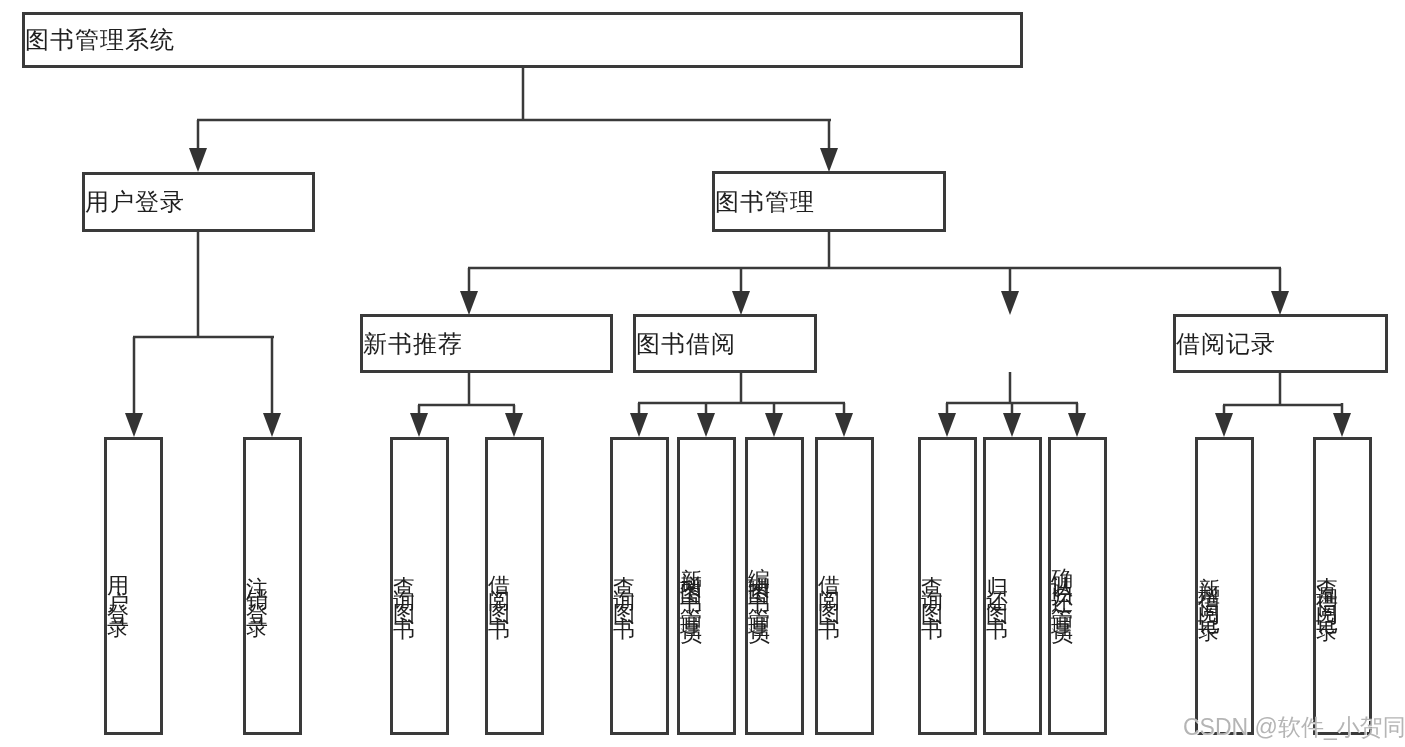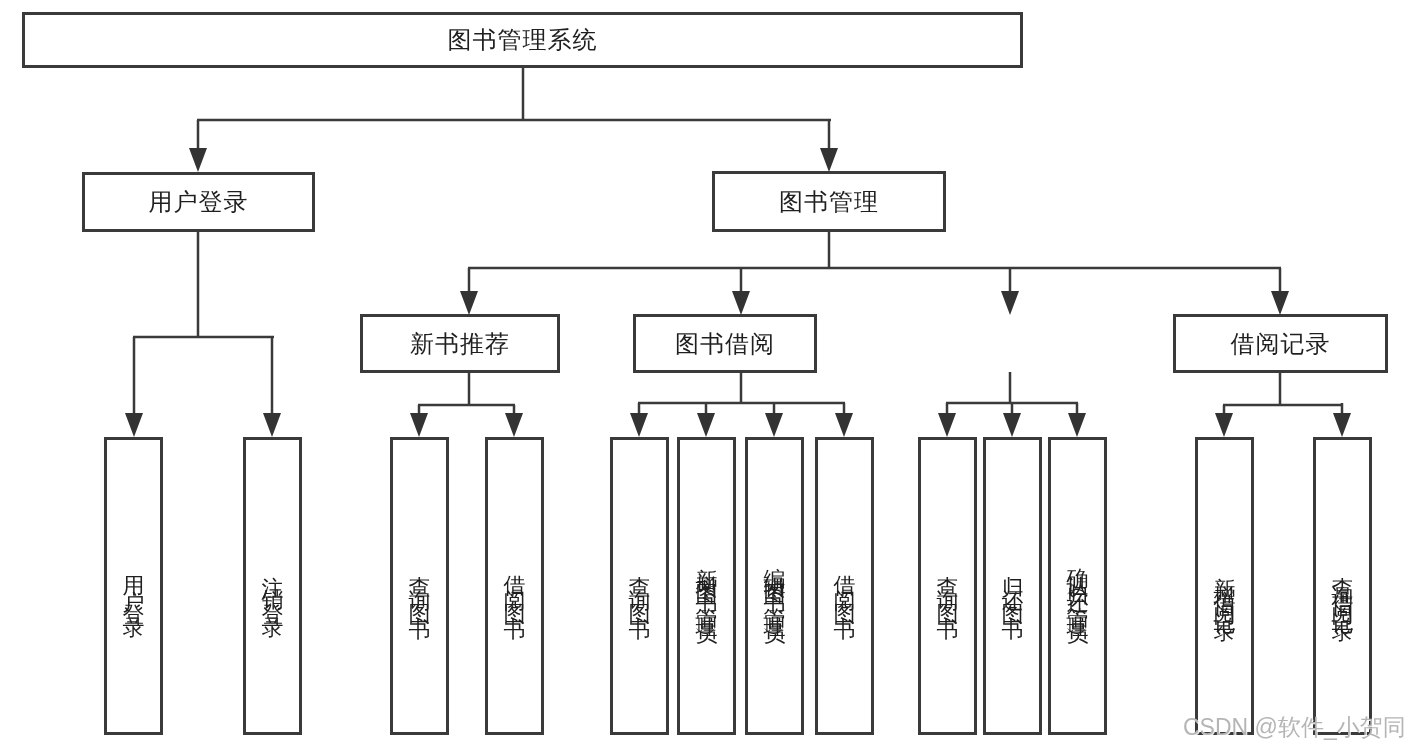--- a/index.html
+++ b/index.html
@@ -17,21 +17,20 @@
     left: 0; top: 0;
     width: 1405px; height: 747px;
   }
   .box {
     position: absolute;
     box-sizing: border-box;
     border: 3px solid #3a3a3a;
     background: #ffffff;
     display: flex;
     align-items: center;
-    justify-content: center;
   }
   .h { font-size: 24px; letter-spacing: 1px; }
   .leaf {
     top: 437px;
     width: 59px;
     height: 298px;
     font-size: 22px;
   }
   .leaf span {
     writing-mode: vertical-rl;
@@ -96,21 +95,21 @@
     <span>图书管理系统</span>
   </div>
 
   <div class="box h" style="left:82px;top:172px;width:233px;height:60px">
     <span>用户登录</span>
   </div>
   <div class="box h" style="left:712px;top:171px;width:234px;height:61px">
     <span>图书管理</span>
   </div>
 
-  <div class="box h" style="left:360px;top:314px;width:200px;height:59px">
+  <div class="box h" style="left:360px;top:314px;width:253px;height:59px">
     <span>新书推荐</span>
   </div>
   <div class="box h" style="left:633px;top:314px;width:184px;height:59px">
     <span>图书借阅</span>
   </div>
   <div class="box h" style="left:1173px;top:314px;width:215px;height:59px">
     <span>借阅记录</span>
   </div>
 
   <div class="box leaf sp-lg" style="left:104px">

